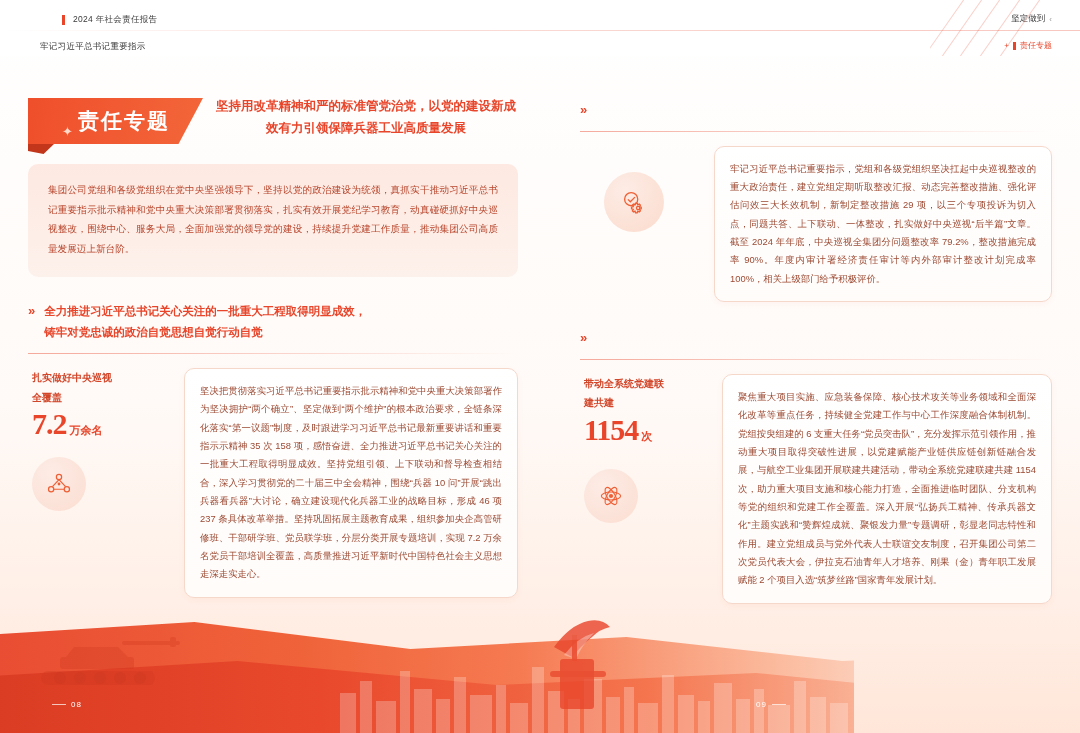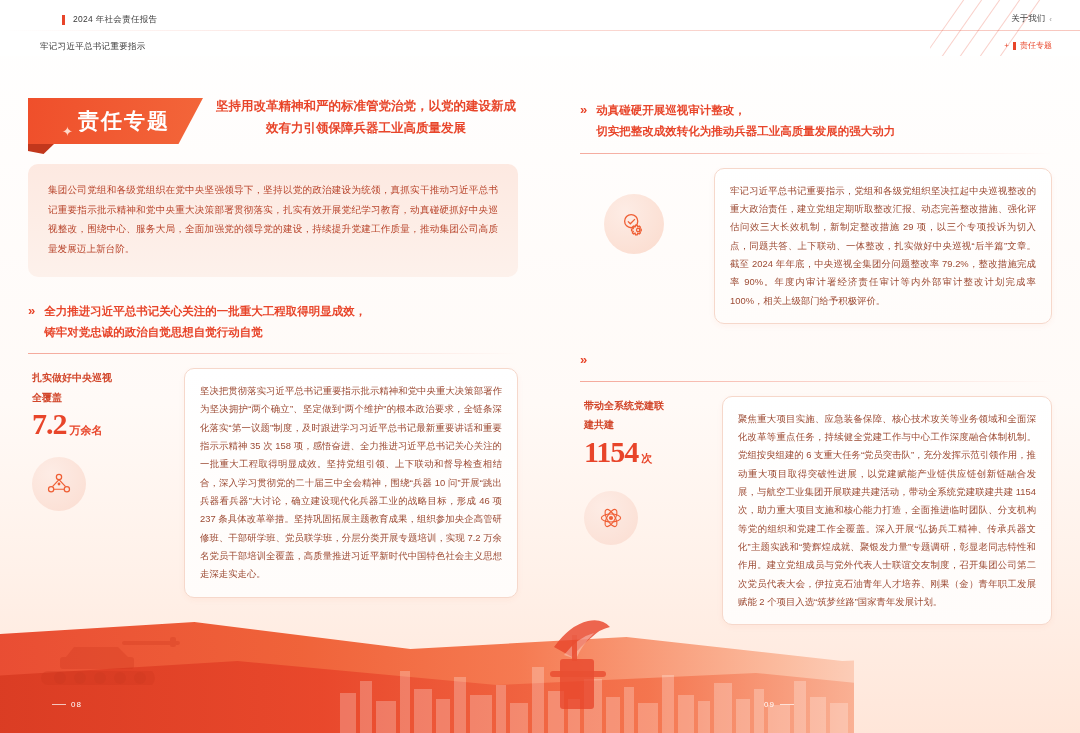--- a/index.html
+++ b/index.html
@@ -170,39 +170,39 @@
     opacity: .45;
   }
   .tank { position: absolute; left: 30px; bottom: 44px; opacity: .55; }
   .tower { position: absolute; left: 520px; bottom: 24px; opacity: .85; }
 
   .pgnum {
     position: absolute; bottom: 24px; font-size: 8px; color: #fff;
     letter-spacing: 1px; display: flex; align-items: center; gap: 5px;
   }
   .pgnum.l { left: 52px; }
-  .pgnum.r { right: 60px; color: #fff; }
+  .pgnum.r { right: 68px; color: #fff; }
   .pgdot { width: 14px; height: 1px; background: rgba(255,255,255,.7); display: inline-block; }
 </style>
 </head>
 <body>
 
 <div class="page">
 
   <div class="hdr">
     <div class="hdr-row r1">
       <span class="hdr-bar"></span>
       <span>2024 年社会责任报告</span>
     </div>
     <div class="hdr-row r2">
       <span>牢记习近平总书记重要指示</span>
     </div>
     <div class="hdr-line"></div>
     <div class="hdr-right">
-      <span>关于我们</span>
+      <span>坚定做到</span>
       <span class="hdr-chev">‹</span>
     </div>
     <div class="hdr-right2">
       <span>+</span>
       <span class="hdr-bar" style="height:8px"></span>
       <span>责任专题</span>
     </div>
     <div class="hdr-diag">
       <i style="left:40px;top:-10px"></i>
         <i style="left:58px;top:-10px"></i>
@@ -254,24 +254,20 @@
         </div>
       </div>
       <div class="card">坚决把贯彻落实习近平总书记重要指示批示精神和党中央重大决策部署作为坚决拥护“两个确立”、坚定做到“两个维护”的根本政治要求，全链条深化落实“第一议题”制度，及时跟进学习习近平总书记最新重要讲话和重要指示示精神 35 次 158 项，感悟奋进、全力推进习近平总书记关心关注的一批重大工程取得明显成效。坚持党组引领、上下联动和督导检查相结合，深入学习贯彻党的二十届三中全会精神，围绕“兵器 10 问”开展“跳出兵器看兵器”大讨论，确立建设现代化兵器工业的战略目标，形成 46 项 237 条具体改革举措。坚持巩固拓展主题教育成果，组织参加央企高管研修班、干部研学班、党员联学班，分层分类开展专题培训，实现 7.2 万余名党员干部培训全覆盖，高质量推进习近平新时代中国特色社会主义思想走深走实走心。</div>
     </div>
   </div>
 
   <div class="col-right">
 
     <div class="sec-head" style="margin-top:16px">
       <span class="chev">»</span>
-      <span class="txt">
-        <span>动真碰硬开展巡视审计整改，</span><br>
-        <span>切实把整改成效转化为推动兵器工业高质量发展的强大动力</span>
-      </span>
     </div>
     <div class="sec-rule"></div>
 
     <div class="split">
       <div class="icon-col">
         <div class="icon-circle">
           <svg viewBox="0 0 32 32" fill="none" stroke="#ef5f35" stroke-width="1.4">
             <circle cx="13" cy="13" r="7"></circle>
               <path d="M9.5 13.2 l2.6 2.6 L17 10.8"></path>
             <path d="M20 19 l1.6-.9 1.2 1.2 -.9 1.6 1.8 .6 v1.7 l-1.8 .6 .9 1.6 -1.2 1.2 -1.6-.9 -.6 1.8 h-1.7 l-.6-1.8 -1.6 .9 -1.2-1.2 .9-1.6 -1.8-.6 v-1.7 l1.8-.6 -.9-1.6 1.2-1.2 1.6 .9 .6-1.8 h1.7 z"></path>

